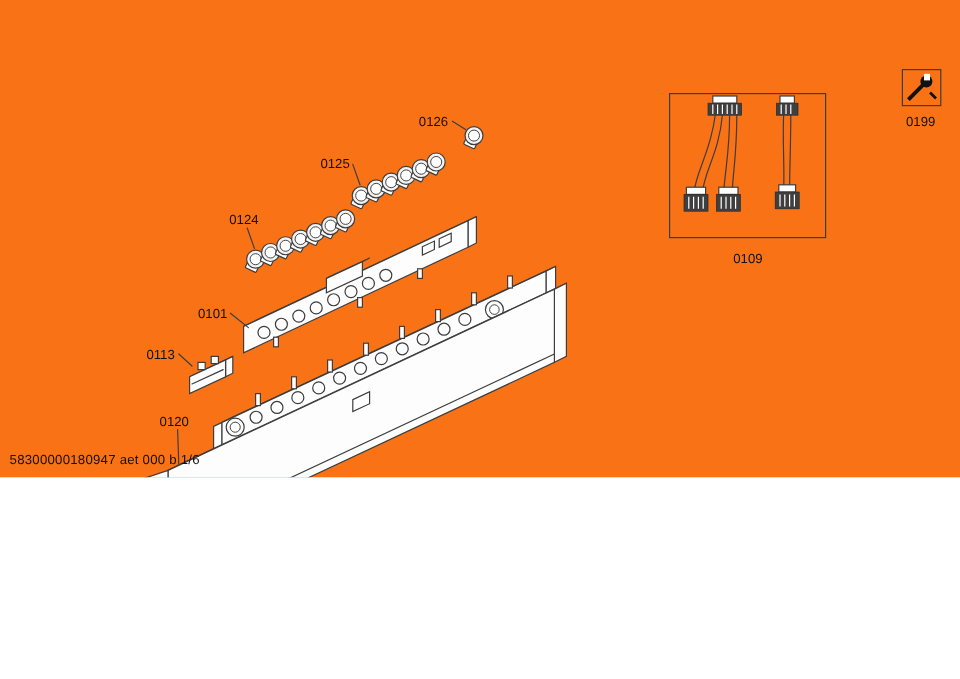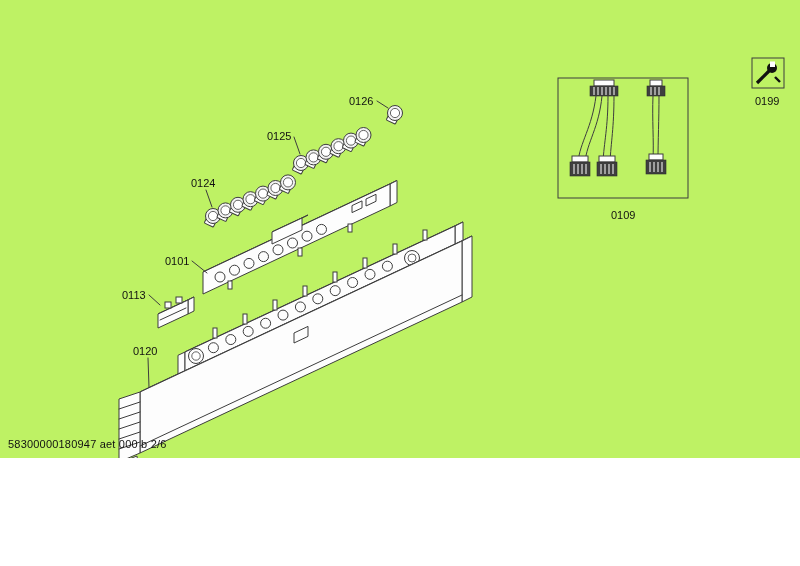--- a/index.html
+++ b/index.html
@@ -1,16 +1,16 @@
 <!DOCTYPE html>
 <html><head>
 <meta charset="utf-8">
 <style>
   html,body{margin:0;padding:0;background:#fff;}
-  .page{position:relative;width:800px;height:458px;background:#bef264;overflow:hidden;
+  .page{position:relative;width:800px;height:398px;background:#f97316;overflow:hidden;
         font-family:"Liberation Sans","DejaVu Sans",sans-serif;}
   svg{position:absolute;left:0;top:0;}
   .ln{fill:none;stroke:#3d3d3d;stroke-width:1;stroke-linecap:round;}
   .fc{fill:#fdfdfd;stroke:#3d3d3d;stroke-width:1;}
   .fc2{fill:#ffffff;stroke:#3d3d3d;stroke-width:0.8;}
   .cap{fill:#f2f2f2;stroke:#3d3d3d;stroke-width:1;}
   .shade{fill:#ececec;stroke:#3d3d3d;stroke-width:1;}
   .dk{fill:#3f3f3f;stroke:#2c2c2c;stroke-width:0.6;}
   .pin{stroke:#ffffff;stroke-width:1;fill:none;}
   .lbl{font:11px "Liberation Sans","DejaVu Sans",sans-serif;fill:#111111;}
@@ -207,15 +207,15 @@
 
     <text class="lbl" x="133" y="355">0120</text>
     <line class="ln" x1="148" y1="358" x2="149" y2="387"></line>
 
     <text class="lbl" x="611" y="219">0109</text>
     <text class="lbl" x="755" y="105">0199</text>
   </g>
 
 </svg>
 
-<div class="footer">58300000180947 aet 000 b 2/6</div>
+<div class="footer">58300000180947 aet 000 b 1/6</div>
 
 </div>
 
 </body></html>

